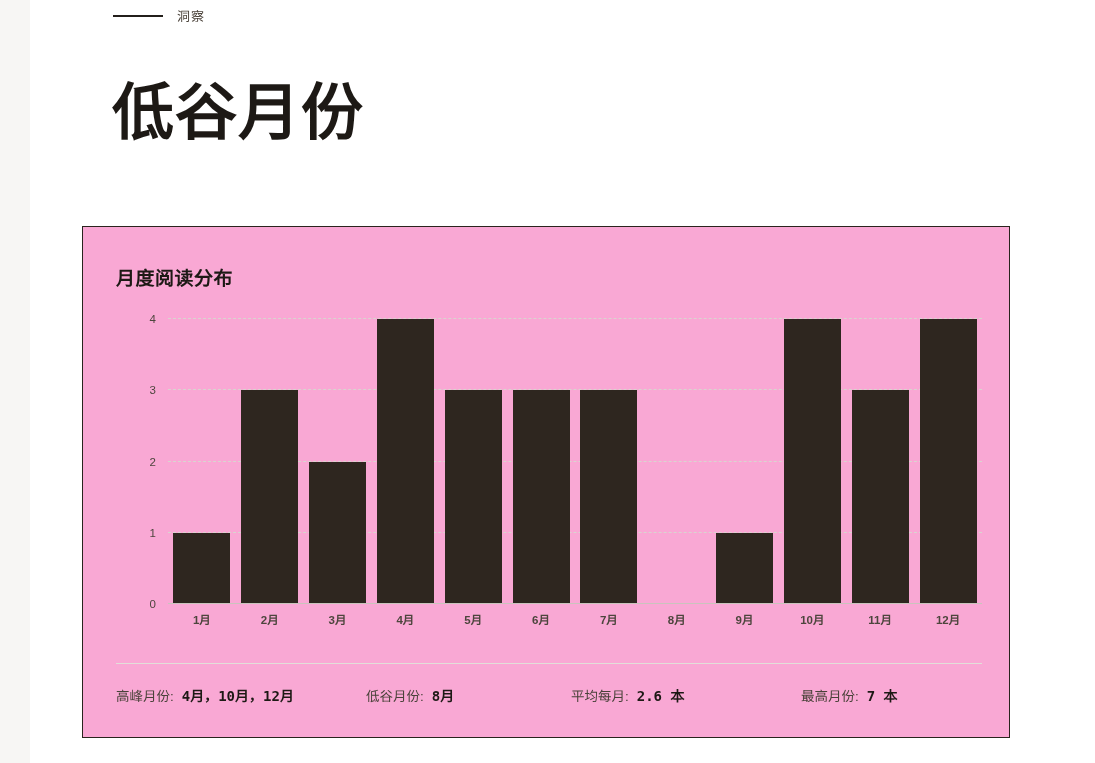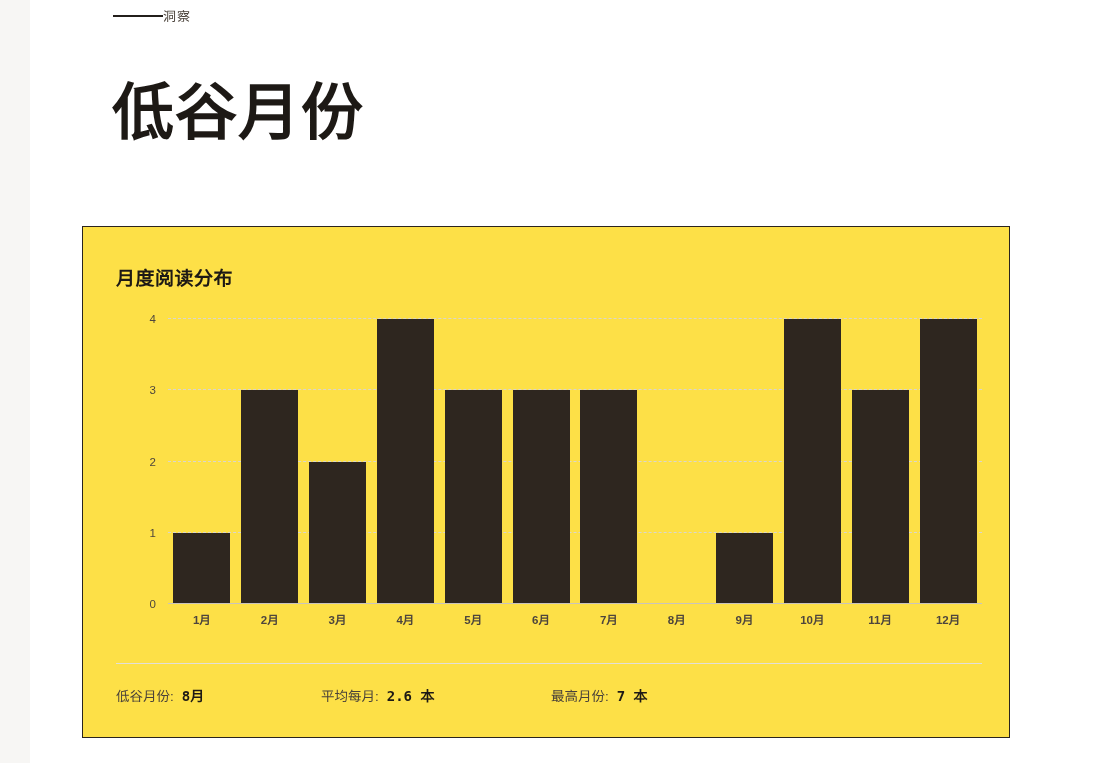--- a/index.html
+++ b/index.html
@@ -29,20 +29,21 @@
     width: 1065px; height: 763px;
     background: #ffffff;
   }
   
   .eyebrow {
     position: absolute;
     left: 83px;
     top: 6px;
     display: flex;
     align-items: center;
+    gap: 14px;
   }
   .eyebrow-line {
     width: 50px;
     height: 2px;
     background: #231f1b;
   }
   .eyebrow-text {
     font-size: 13px;
     color: #4a423a;
     letter-spacing: 1px;
@@ -67,21 +68,21 @@
     color: #3c352e;
   }
   
   .card {
     position: absolute;
     left: 52px;
     top: 226px;
     width: 928px;
     height: 512px;
     border: 1.5px solid #2a241e;
-    background: #fde047;
+    background: #f9a8d4;
     box-sizing: border-box;
   }
   .card-title {
     position: absolute;
     left: 33px;
     top: 36px;
     font-size: 19px;
     font-weight: 700;
     color: #1d1915;
     letter-spacing: .5px;
@@ -282,20 +283,24 @@
           <div class="xlabel">9月</div>
           <div class="xlabel">10月</div>
           <div class="xlabel">11月</div>
           <div class="xlabel">12月</div>
         </div>
     </div>
 
     <div class="card-divider"></div>
 
     <div class="stats" id="stats">
+        <div class="stat s1">
+          <span>高峰月份:</span>
+          <span class="stat-value">4月，10月，12月</span>
+        </div>
         <div class="stat s2">
           <span>低谷月份:</span>
           <span class="stat-value">8月</span>
         </div>
         <div class="stat s3">
           <span>平均每月:</span>
           <span class="stat-value">2.6 本</span>
         </div>
         <div class="stat s4">
           <span>最高月份:</span>

